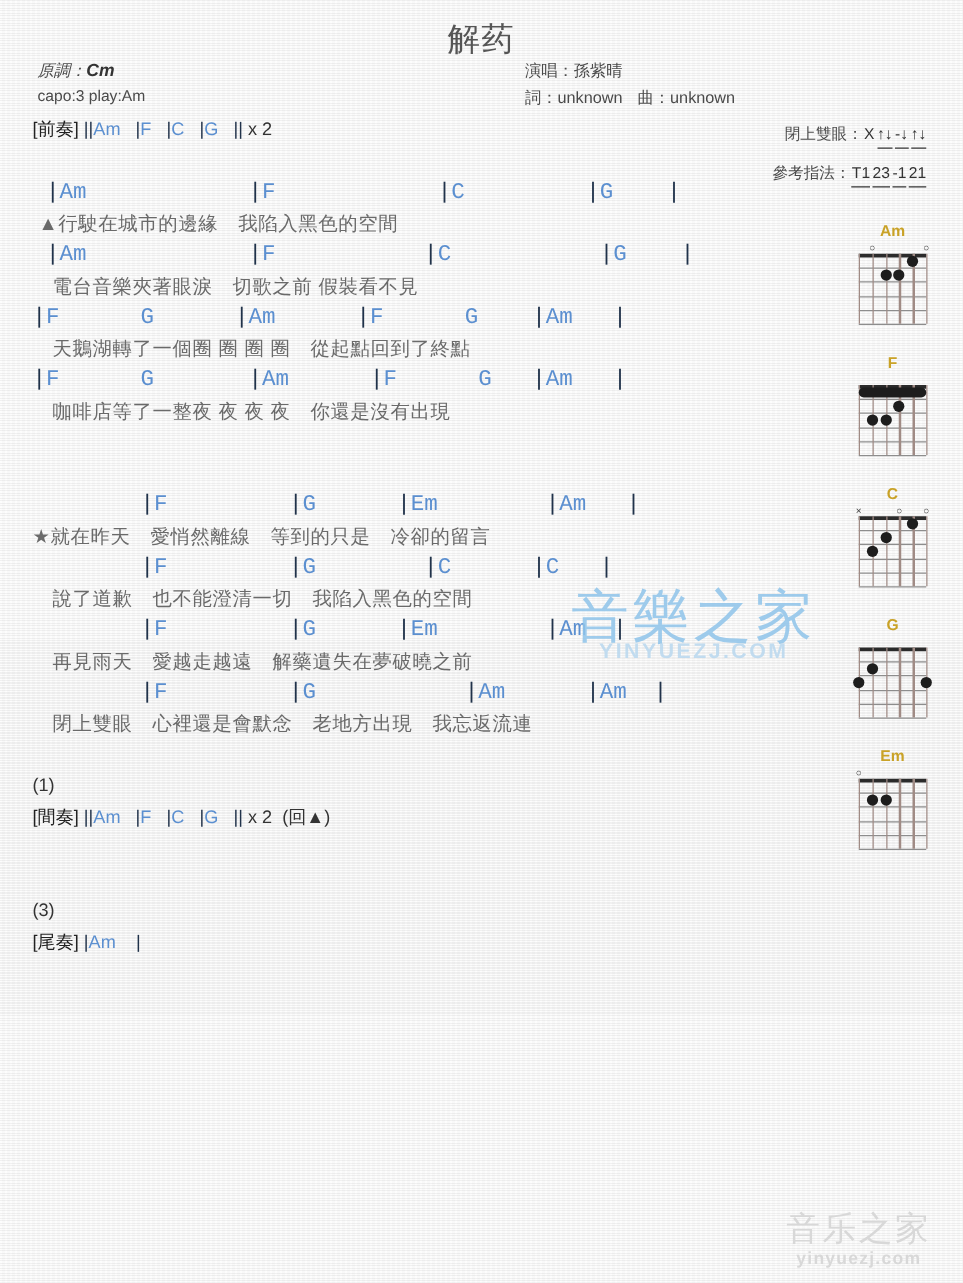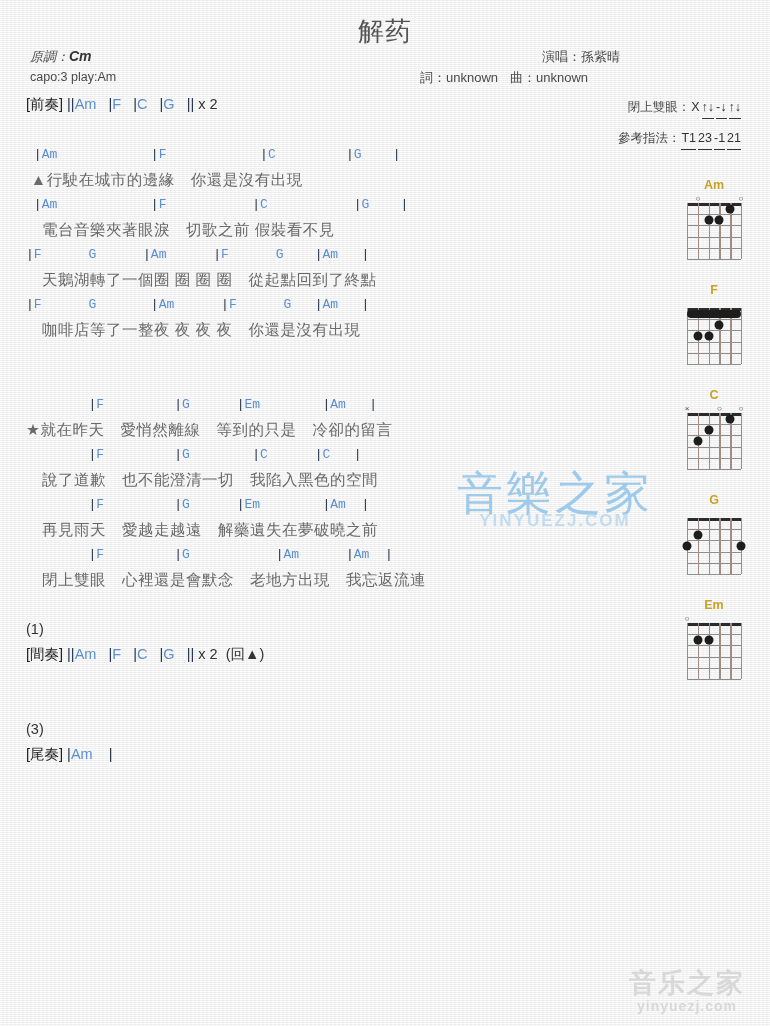--- a/index.html
+++ b/index.html
@@ -50,21 +50,21 @@
   .meta-right {
     position: absolute;
     top: 46px;
     right: 28px;
     width: 330px;
     font-size: 13px;
     line-height: 21px;
     color: #4a4a4a;
     text-align: left;
   }
-  .meta-right .line-singer { padding-left: 8px; text-align: center; }
+  .meta-right .line-singer { padding-left: 8px; }
   .meta-right .line-credits { padding-left: 8px; }
   .meta-right .gap { display: inline-block; width: 12px; }
 
   .pattern-line {
     margin-top: 9px;
     text-align: right;
     font-size: 12.5px;
     white-space: nowrap;
   }
   .pattern-line .pat-label { color: #4a4a4a; }
@@ -82,21 +82,21 @@
 
   
   .sheet {
     position: absolute;
     top: 92px;
     left: 26px;
     width: 640px;
   }
   .row {
     white-space: pre;
-    font-size: 13px;
+    font-size: 18px;
     line-height: 25px;
     height: 25px;
     font-family: "Liberation Mono", "DejaVu Sans Mono", monospace;
   }
   .row.chords { color: #5b8fd0; }
   .row.lyrics {
     color: #6a6a6a;
     font-family: "Liberation Sans", "DejaVu Sans", sans-serif;
     font-size: 15.5px;
     letter-spacing: 0.5px;
@@ -194,21 +194,21 @@
   .wm-bottom {
     position: absolute;
     left: 612px;
     top: 968px;
     width: 150px;
     text-align: center;
     pointer-events: none;
   }
   .wm-bottom .wm-cn {
     font-size: 27px;
-    font-weight: bold;
+    font-weight: normal;
     color: #d8d8d8;
     line-height: 30px;
     letter-spacing: 2px;
     white-space: nowrap;
   }
   .wm-bottom .wm-en {
     font-size: 14px;
     font-weight: bold;
     color: #d8d8d8;
     letter-spacing: 1px;
@@ -241,21 +241,21 @@
     </div>
     <div class="pattern-line">
       <span class="pat-label">參考指法：</span><span class="pat-seq" id="fingerstyle-seq"><span class="pat-tok u">T1</span><span class="pat-tok u">23</span><span class="pat-tok u">-1</span><span class="pat-tok u">21</span></span>
     </div>
   </div>
 
   <div class="sheet" id="sheet-body">
       <div class="row section"><span class="sec-tag">[前奏]</span> <span class="bar">||</span><span class="ch">Am</span>   <span class="bar">|</span><span class="ch">F</span>   <span class="bar">|</span><span class="ch">C</span>   <span class="bar">|</span><span class="ch">G</span>   <span class="bar">||</span> x 2</div>
       <div class="spacer"></div>
       <div class="row chords"> <span class="bar">|</span>Am            <span class="bar">|</span>F            <span class="bar">|</span>C         <span class="bar">|</span>G    <span class="bar">|</span></div>
-      <div class="row lyrics"> ▲行駛在城市的邊緣　你還是沒有出現</div>
+      <div class="row lyrics"> ▲行駛在城市的邊緣　我陷入黑色的空間</div>
       <div class="row chords"> <span class="bar">|</span>Am            <span class="bar">|</span>F           <span class="bar">|</span>C           <span class="bar">|</span>G    <span class="bar">|</span></div>
       <div class="row lyrics">　電台音樂夾著眼淚　切歌之前 假裝看不見</div>
       <div class="row chords"><span class="bar">|</span>F      G      <span class="bar">|</span>Am      <span class="bar">|</span>F      G    <span class="bar">|</span>Am   <span class="bar">|</span></div>
       <div class="row lyrics">　天鵝湖轉了一個圈 圈 圈 圈　從起點回到了終點</div>
       <div class="row chords"><span class="bar">|</span>F      G       <span class="bar">|</span>Am      <span class="bar">|</span>F      G   <span class="bar">|</span>Am   <span class="bar">|</span></div>
       <div class="row lyrics">　咖啡店等了一整夜 夜 夜 夜　你還是沒有出現</div>
       <div class="spacer"></div>
       <div class="spacer"></div>
       <div class="row chords">        <span class="bar">|</span>F         <span class="bar">|</span>G      <span class="bar">|</span>Em        <span class="bar">|</span>Am   <span class="bar">|</span></div>
       <div class="row lyrics">★就在昨天　愛悄然離線　等到的只是　冷卻的留言</div>

